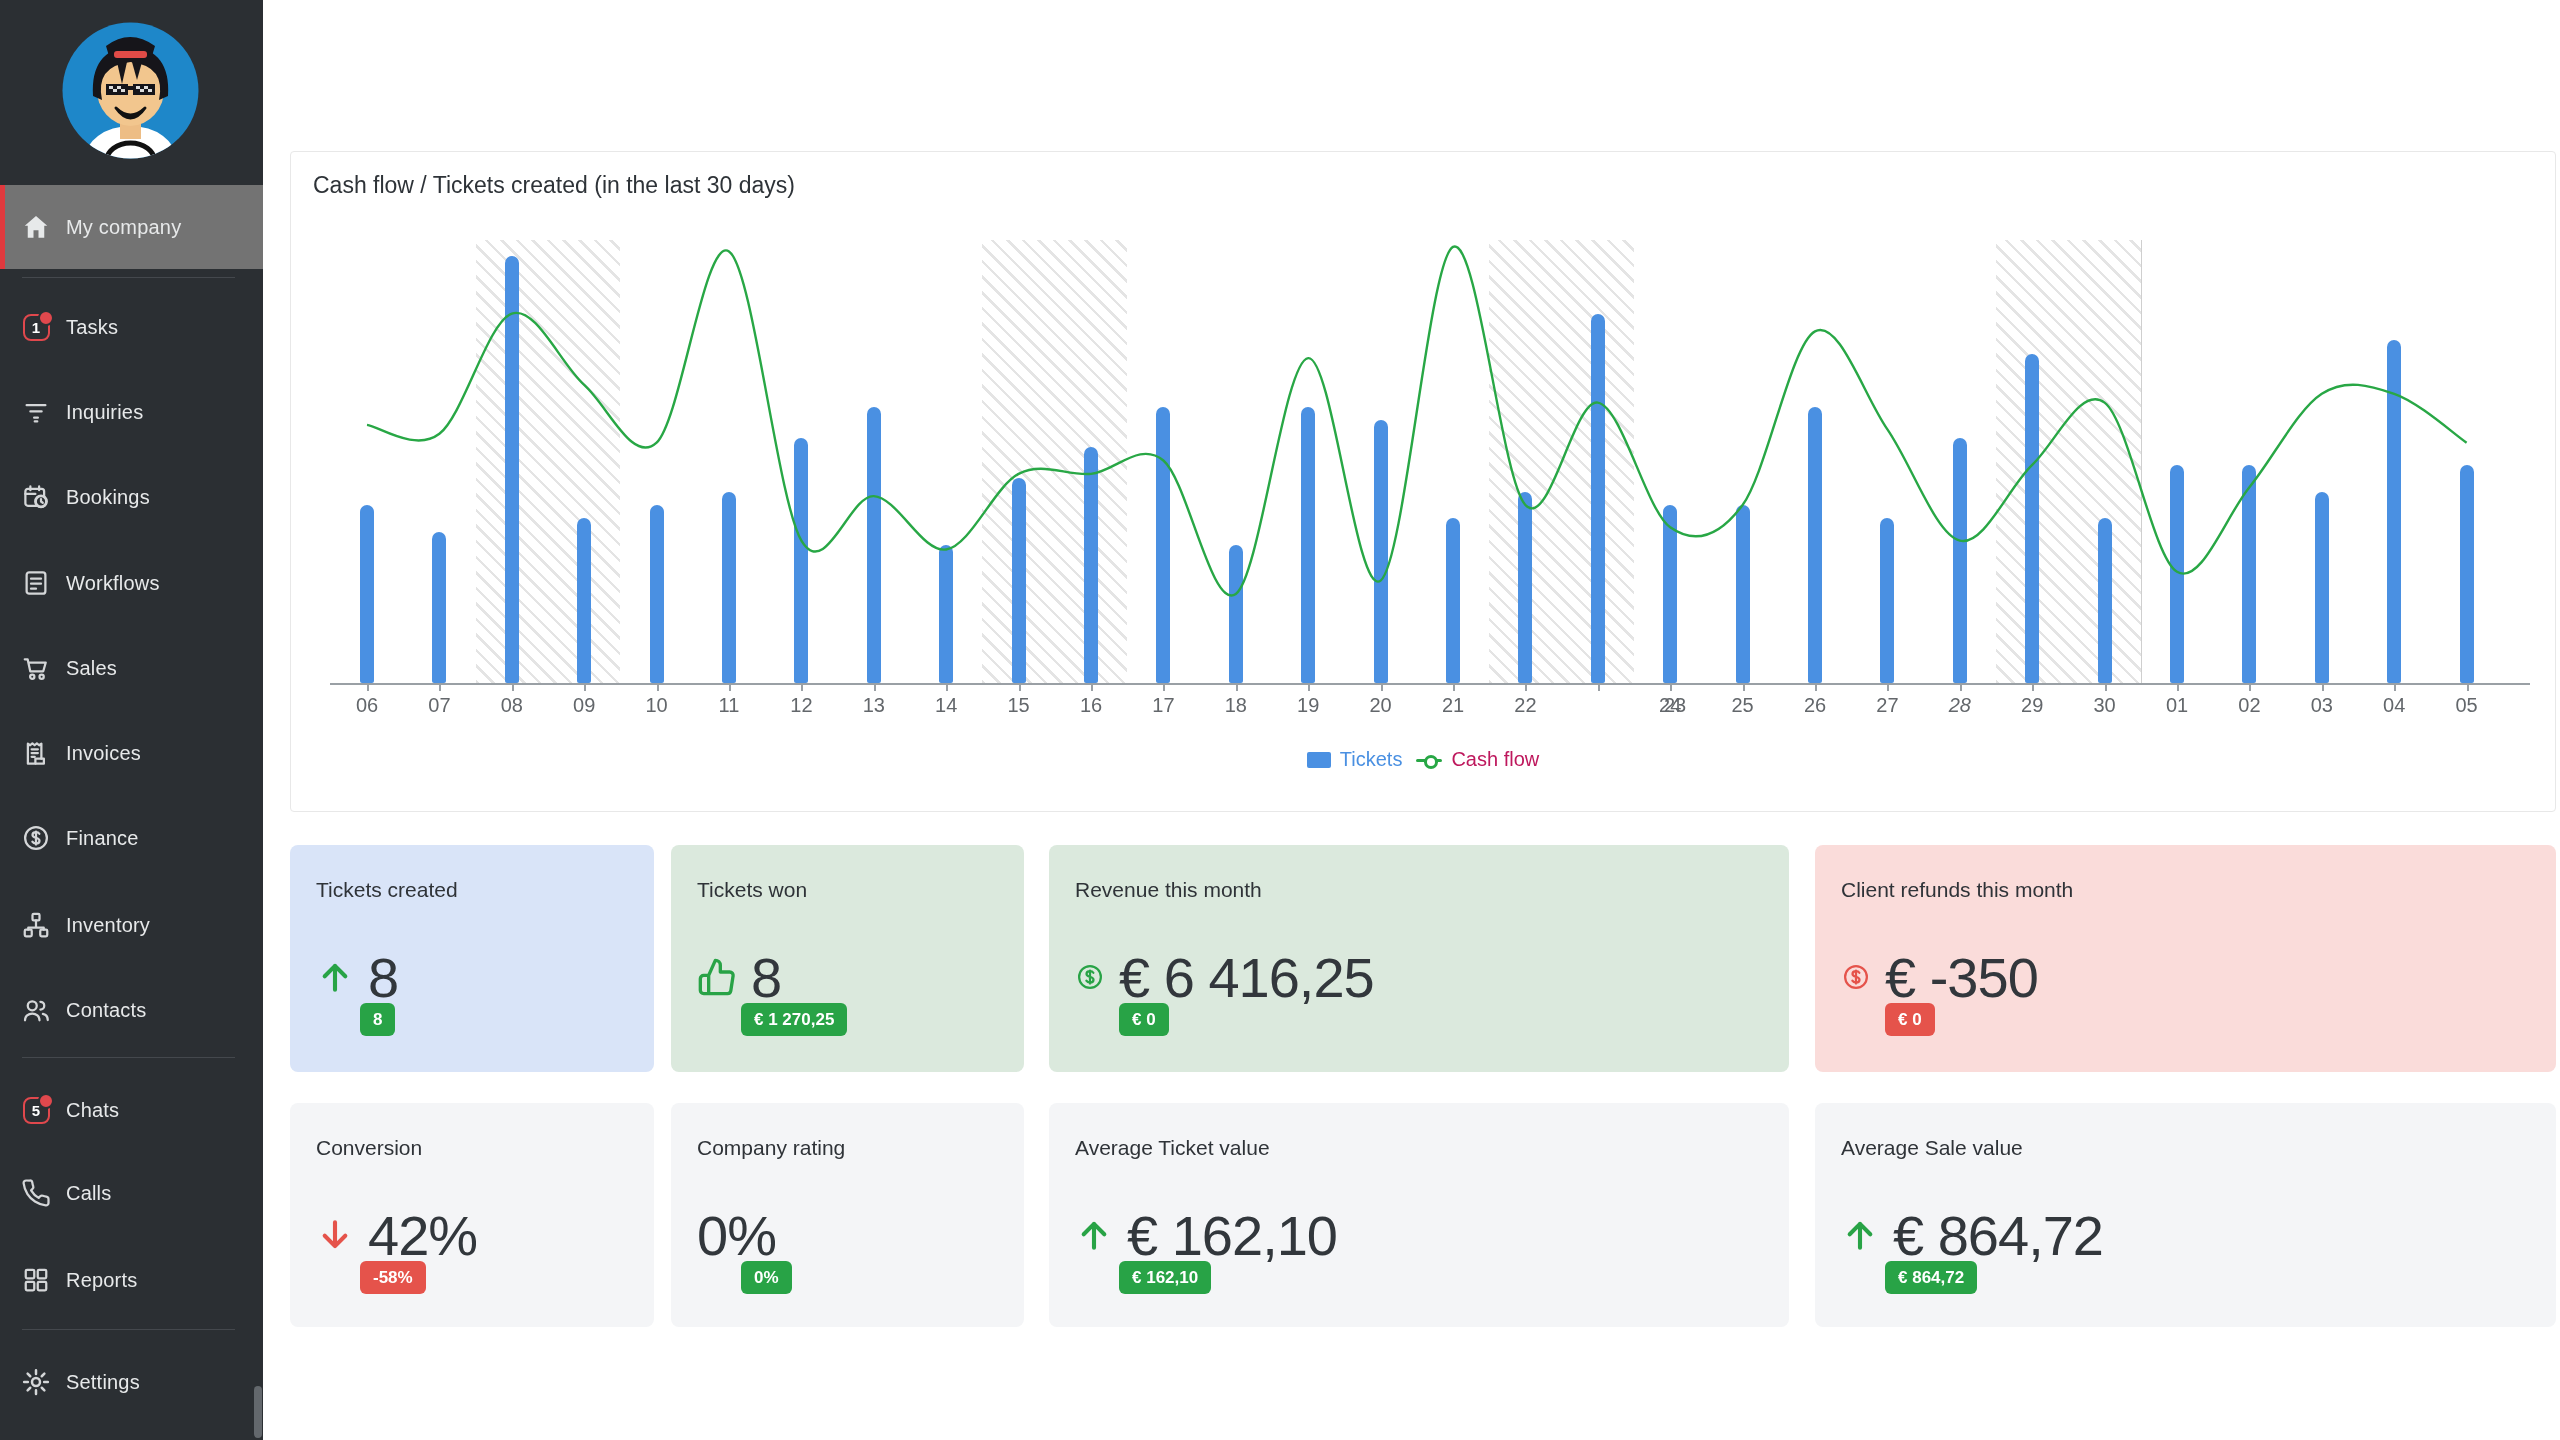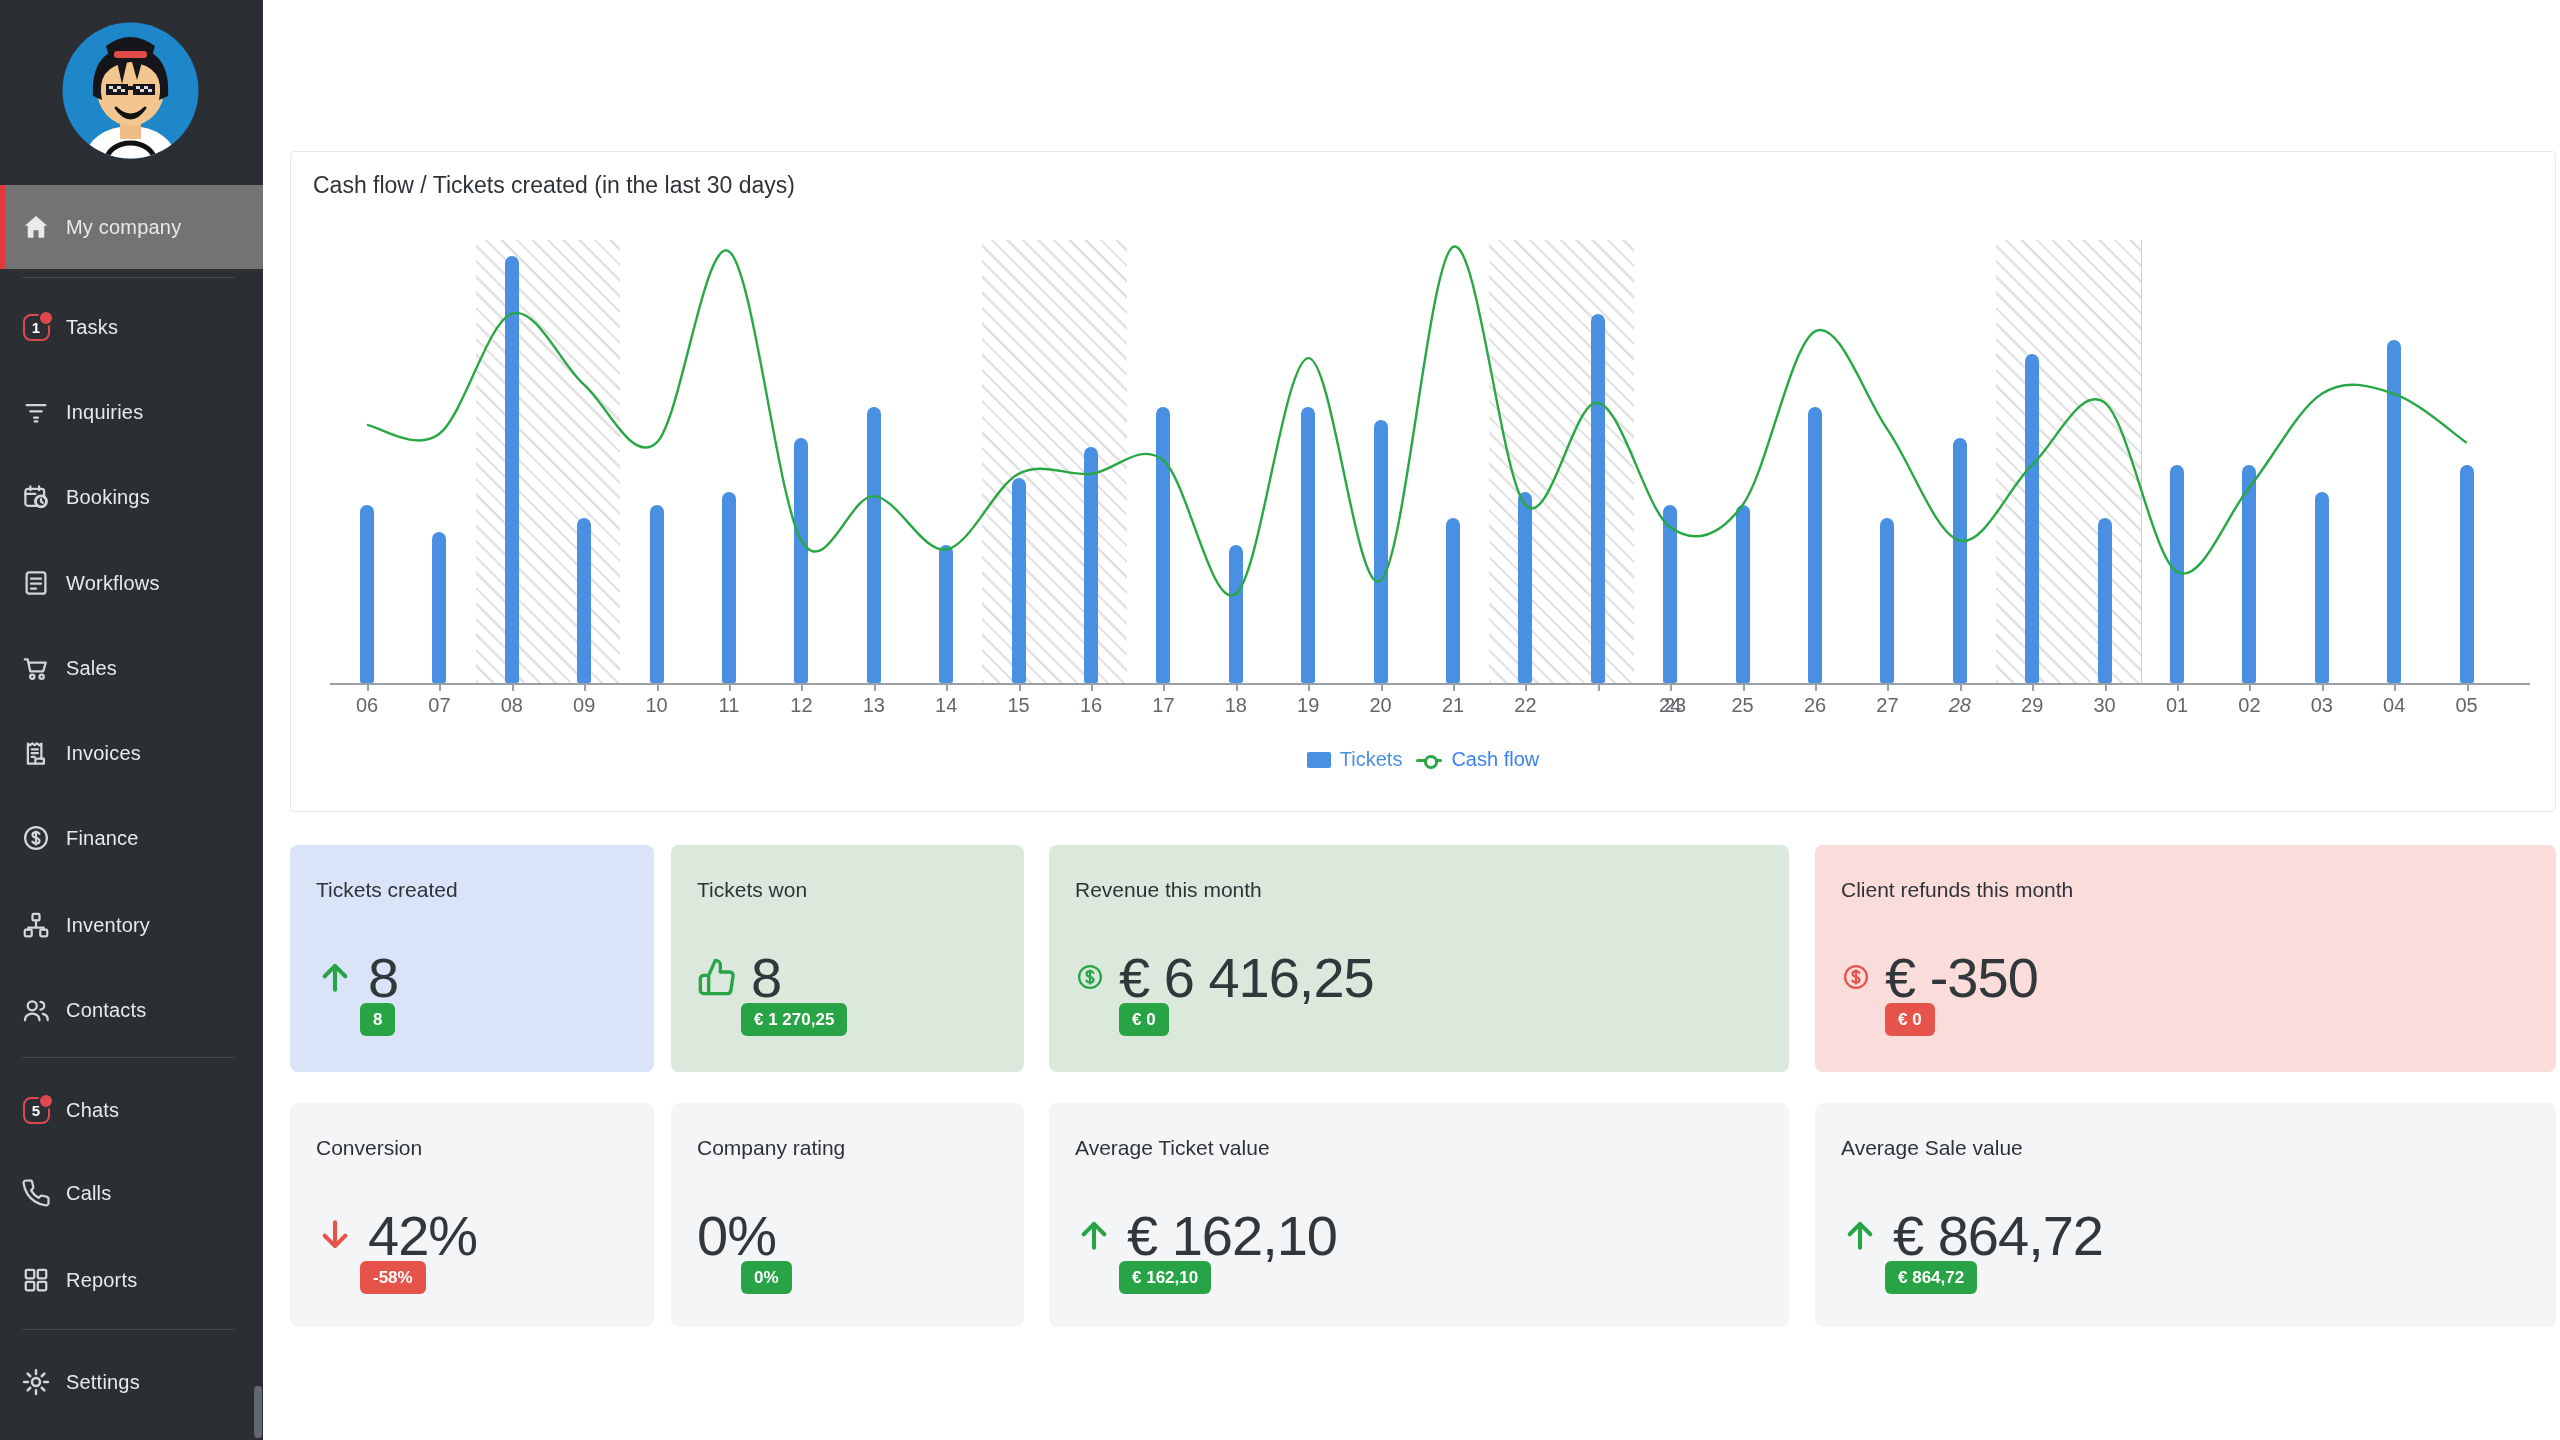--- a/index.html
+++ b/index.html
@@ -29,21 +29,21 @@
   .month-divider{position:absolute;width:1px;background:#cfcfcf;}
   .bar{position:absolute;width:14px;background:#4a90e2;border-radius:7px 7px 2px 2px;}
   .axis-line{position:absolute;height:2px;background:#9aa0a5;}
   .tick{position:absolute;width:2px;height:8px;background:#9aa0a5;}
   .xlabel{position:absolute;width:60px;text-align:center;font-size:20px;color:#63676b;}
   .line-svg{position:absolute;pointer-events:none;}
   .legend{position:absolute;left:290px;top:748px;width:2266px;display:flex;justify-content:center;align-items:center;gap:14px;}
   .legend .item{display:flex;align-items:center;gap:9px;cursor:pointer;}
   .legend .sw{width:24px;height:16px;background:#4a90e2;border-radius:2px;}
   .legend .t-lbl{font-size:20px;color:#4a90e2;}
-  .legend .cf-lbl{font-size:20px;color:#3b82f6;}
+  .legend .cf-lbl{font-size:20px;color:#be185d;}
   .legend .mk{position:relative;width:26px;height:16px;}
   .legend .mk::before{content:"";position:absolute;left:0;top:7px;width:26px;height:3px;background:#28a745;border-radius:2px;}
   .legend .mk::after{content:"";position:absolute;left:8px;top:3px;width:8px;height:8px;border:3px solid #28a745;
     border-radius:50%;background:#fff;}
 
   
   .card{position:absolute;border-radius:8px;box-sizing:border-box;}
   .card .c-title{position:absolute;left:26px;top:33px;font-size:21px;color:#2f3338;}
   .card .c-row{position:absolute;left:26px;top:92px;height:80px;display:flex;align-items:center;gap:14px;}
   .card .c-val{font-size:56px;color:#32373c;letter-spacing:-1px;}

